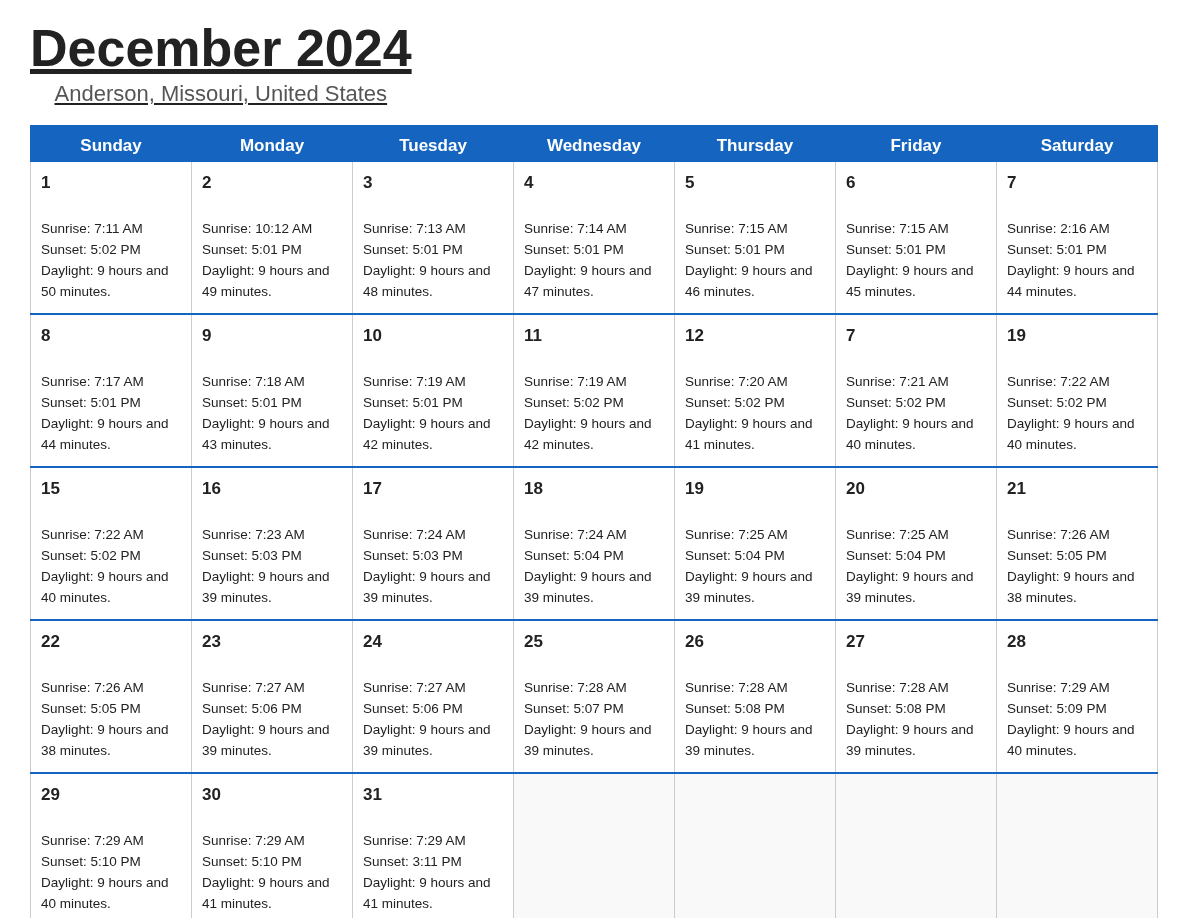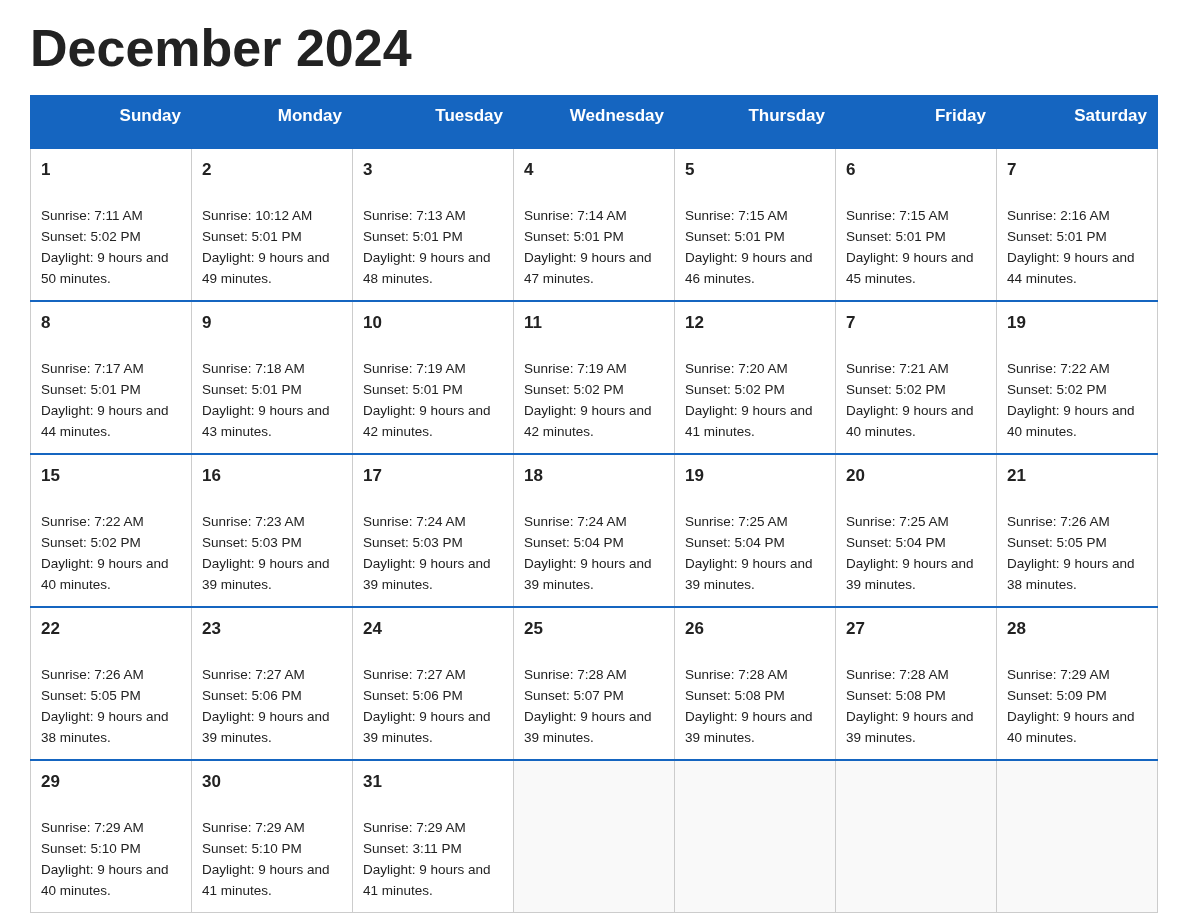--- a/index.html
+++ b/index.html
@@ -34,20 +34,21 @@
       transform: rotate(-30deg);
       position: relative;
       top: -4px;
     }
     .logo-line1 {
       display: flex;
       align-items: center;
     }
     .title-block {
       text-align: center;
+      text-decoration: underline;
     }
     .month-title {
       font-size: 52px;
       font-weight: bold;
       color: #222;
       line-height: 1.1;
     }
     .location-title {
       font-size: 22px;
       color: #555;
@@ -56,22 +57,22 @@
     table {
       width: 100%;
       border-collapse: collapse;
       table-layout: fixed;
     }
     thead tr th {
       background: #1565c0;
       color: #fff;
       font-size: 17px;
       font-weight: bold;
-      padding: 10px 10px 21px 10px;
-      text-align: right;
+      padding: 10px 10px 4px 10px;
+      text-align: center;
       border: 1px solid #1565c0;
     }
     tbody tr td {
       vertical-align: top;
       padding: 8px 10px 10px 10px;
       border: 1px solid #ccc;
       border-top: 2px solid #1565c0;
       font-size: 13.5px;
       line-height: 1.55;
       background: #fff;
@@ -89,20 +90,21 @@
     tbody tr:last-child td {
       border-bottom: 1px solid #ccc;
     }
   </style>
 </head>
 <body>
 
 <div class="header">
   <div class="title-block">
     <div class="month-title">December 2024</div>
+    <div class="location-title">Anderson, Missouri, United States</div>
   </div>
 </div>
 
 <table>
   <thead>
     <tr id="weekday-header">
         <th>Sunday</th>
         <th>Monday</th>
         <th>Tuesday</th>
         <th>Wednesday</th>

